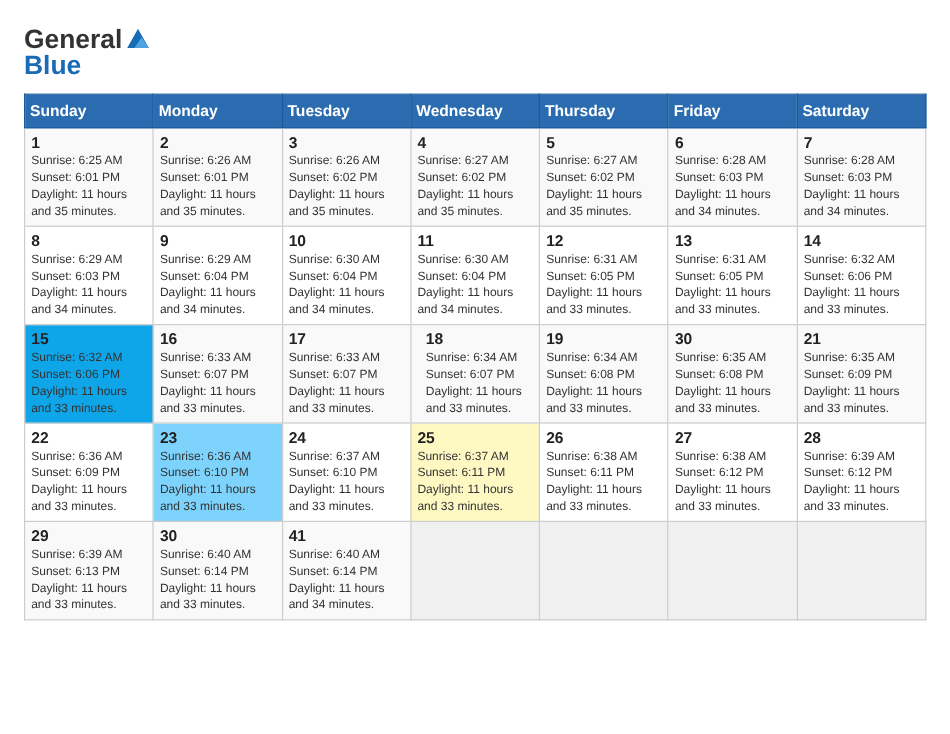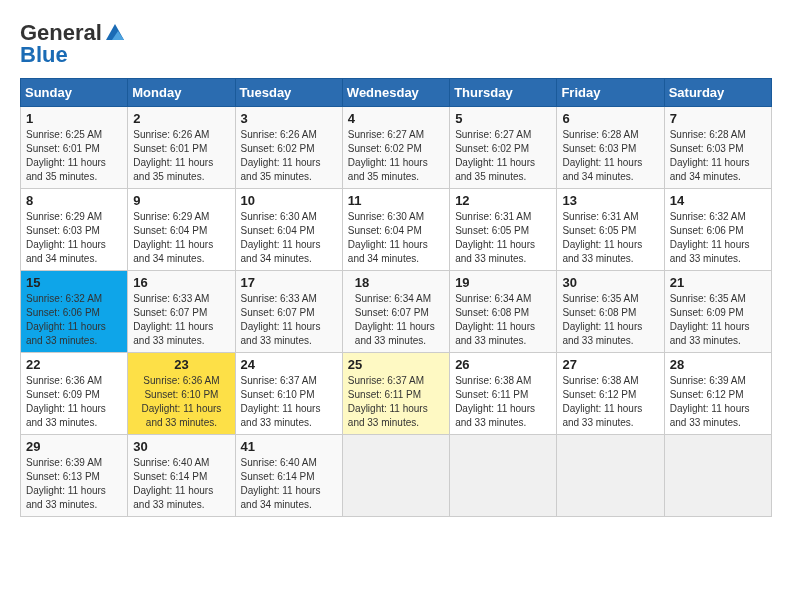--- a/index.html
+++ b/index.html
@@ -264,21 +264,21 @@
         </td>
       </tr>
       <tr>
         <td style="background: rgb(255, 255, 255); margin-left: 48px;">
           <span class="day-num">22</span>
           <div class="day-info" style="white-space: pre-line;">Sunrise: 6:36 AM
 Sunset: 6:09 PM
 Daylight: 11 hours
 and 33 minutes.</div>
         </td>
-        <td style="background: #fde047; text-align: center;">
+        <td style="background: #7dd3fc;">
           <span class="day-num">23</span>
           <div class="day-info" style="white-space: pre-line;">Sunrise: 6:36 AM
 Sunset: 6:10 PM
 Daylight: 11 hours
 and 33 minutes.</div>
         </td>
         <td style="background: rgb(255, 255, 255);">
           <span class="day-num">24</span>
           <div class="day-info" style="white-space: pre-line;">Sunrise: 6:37 AM
 Sunset: 6:10 PM

